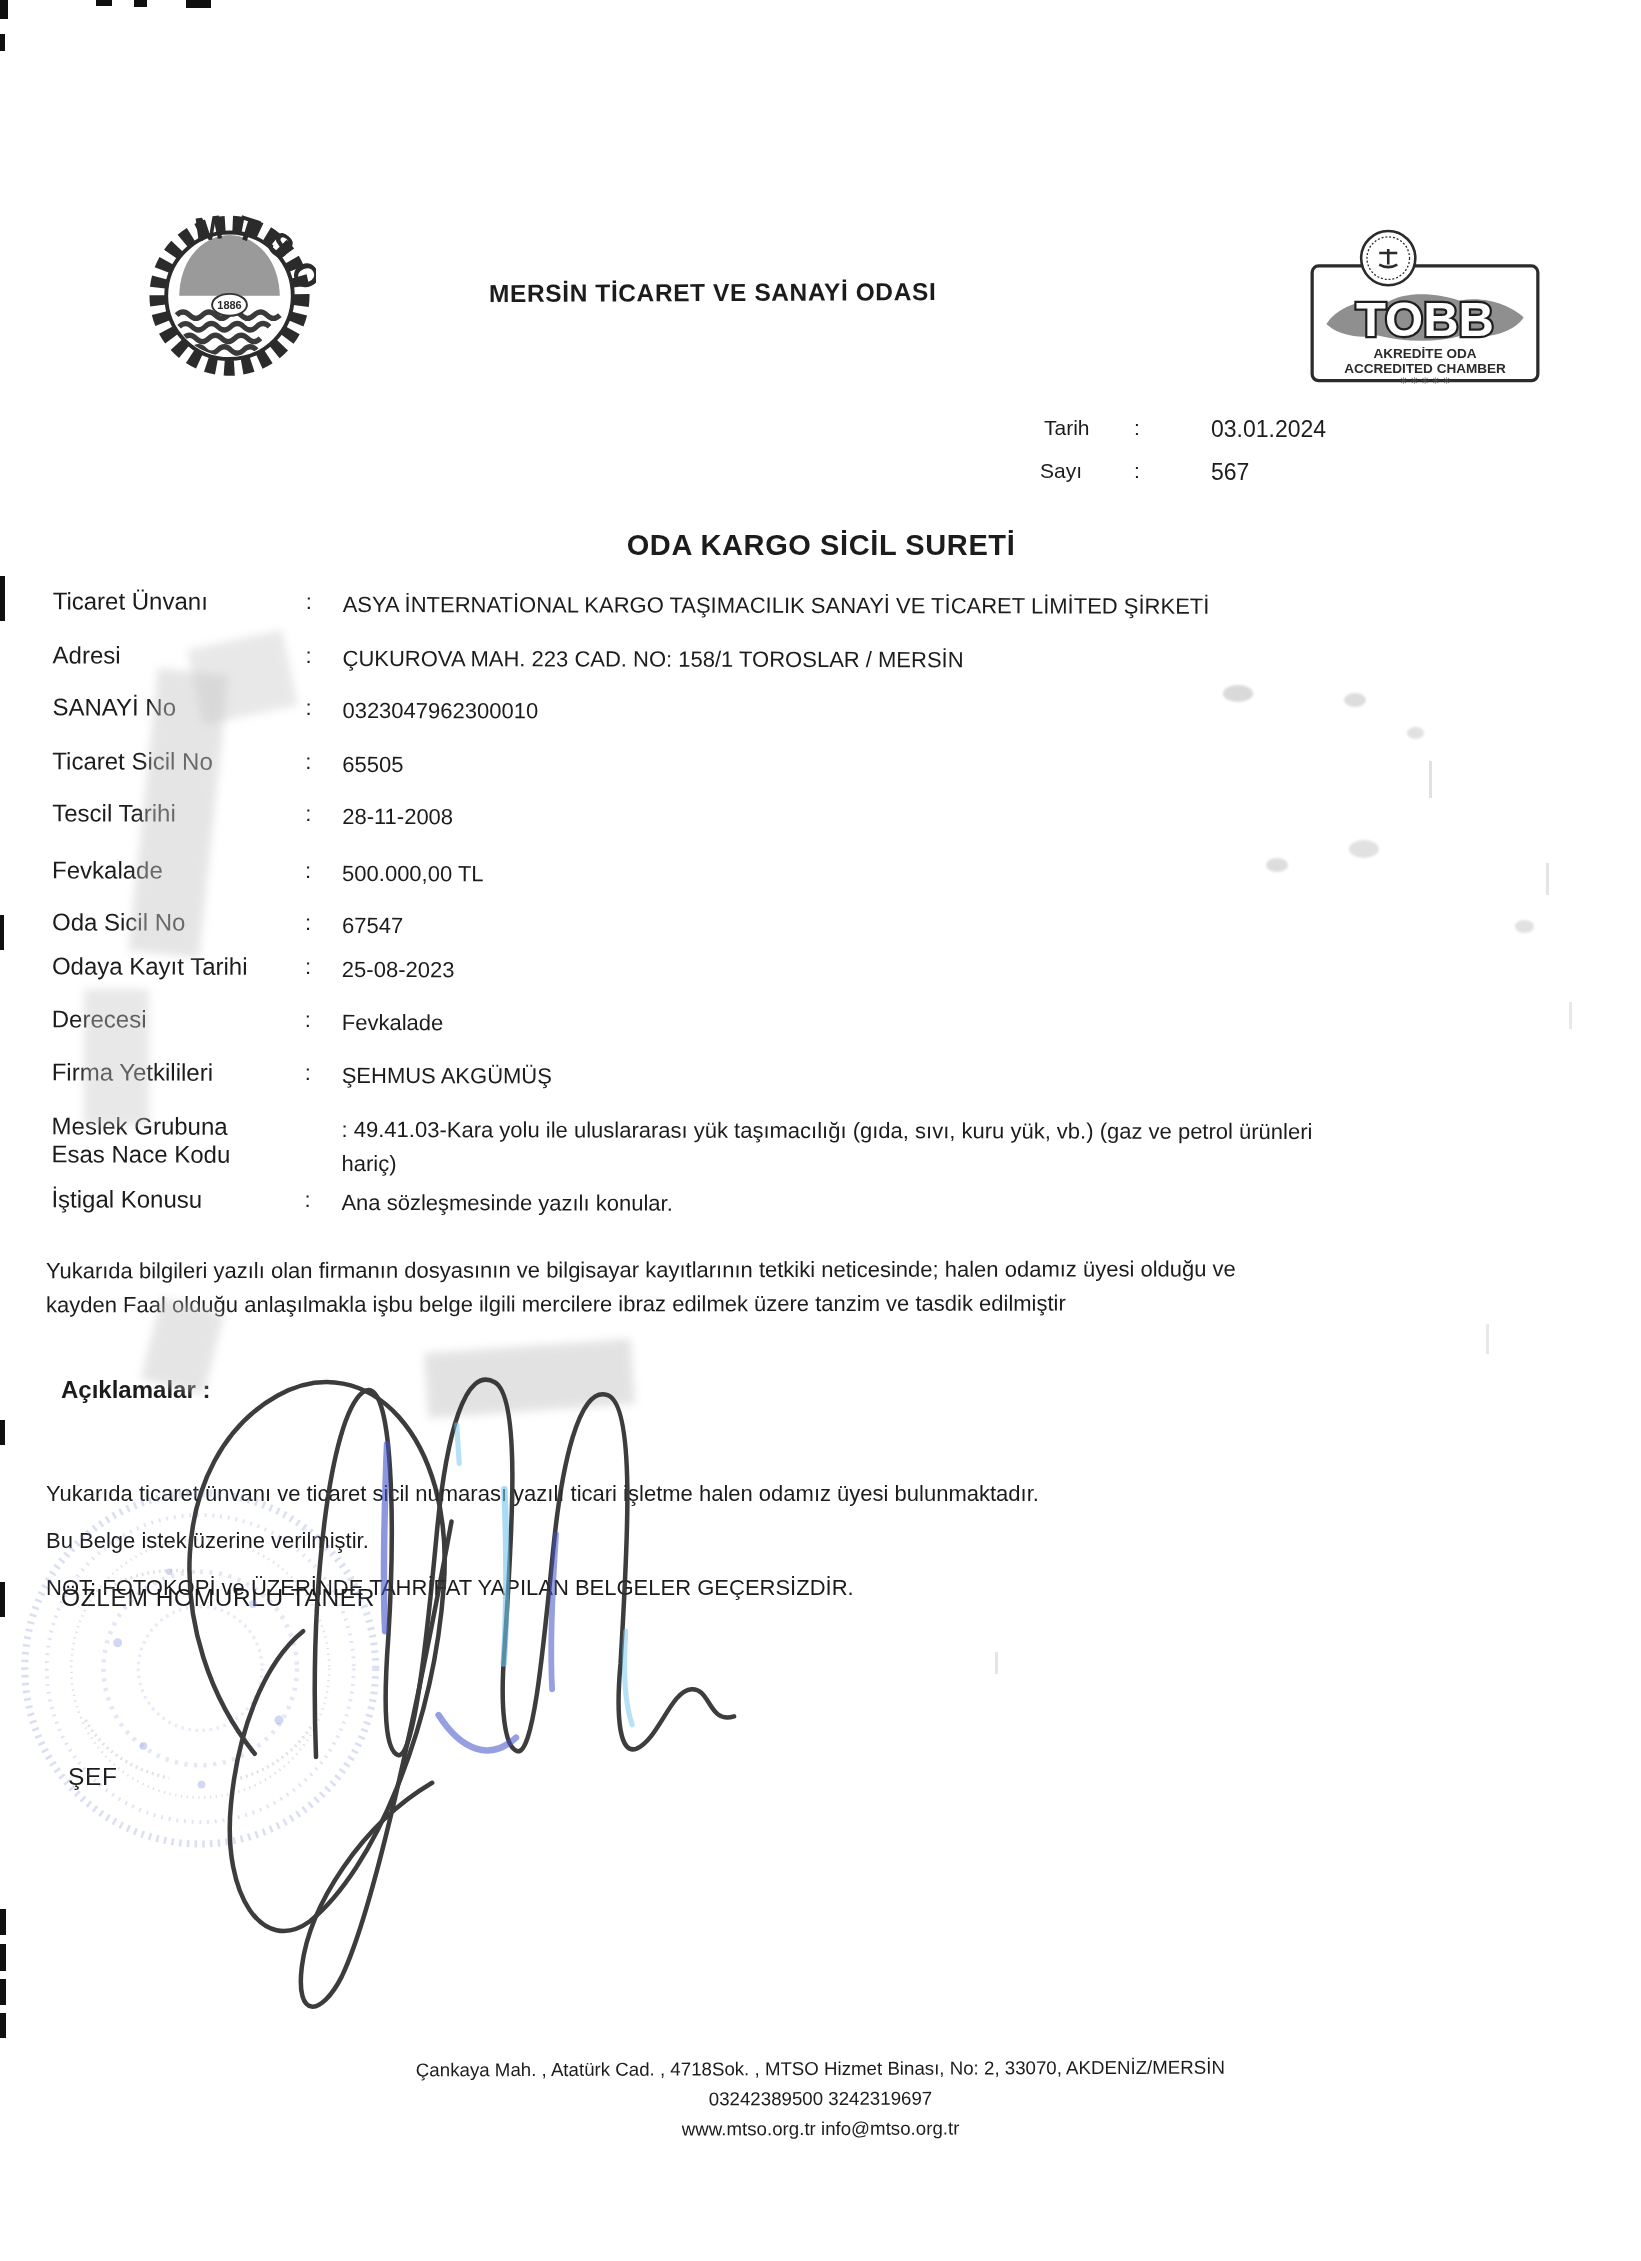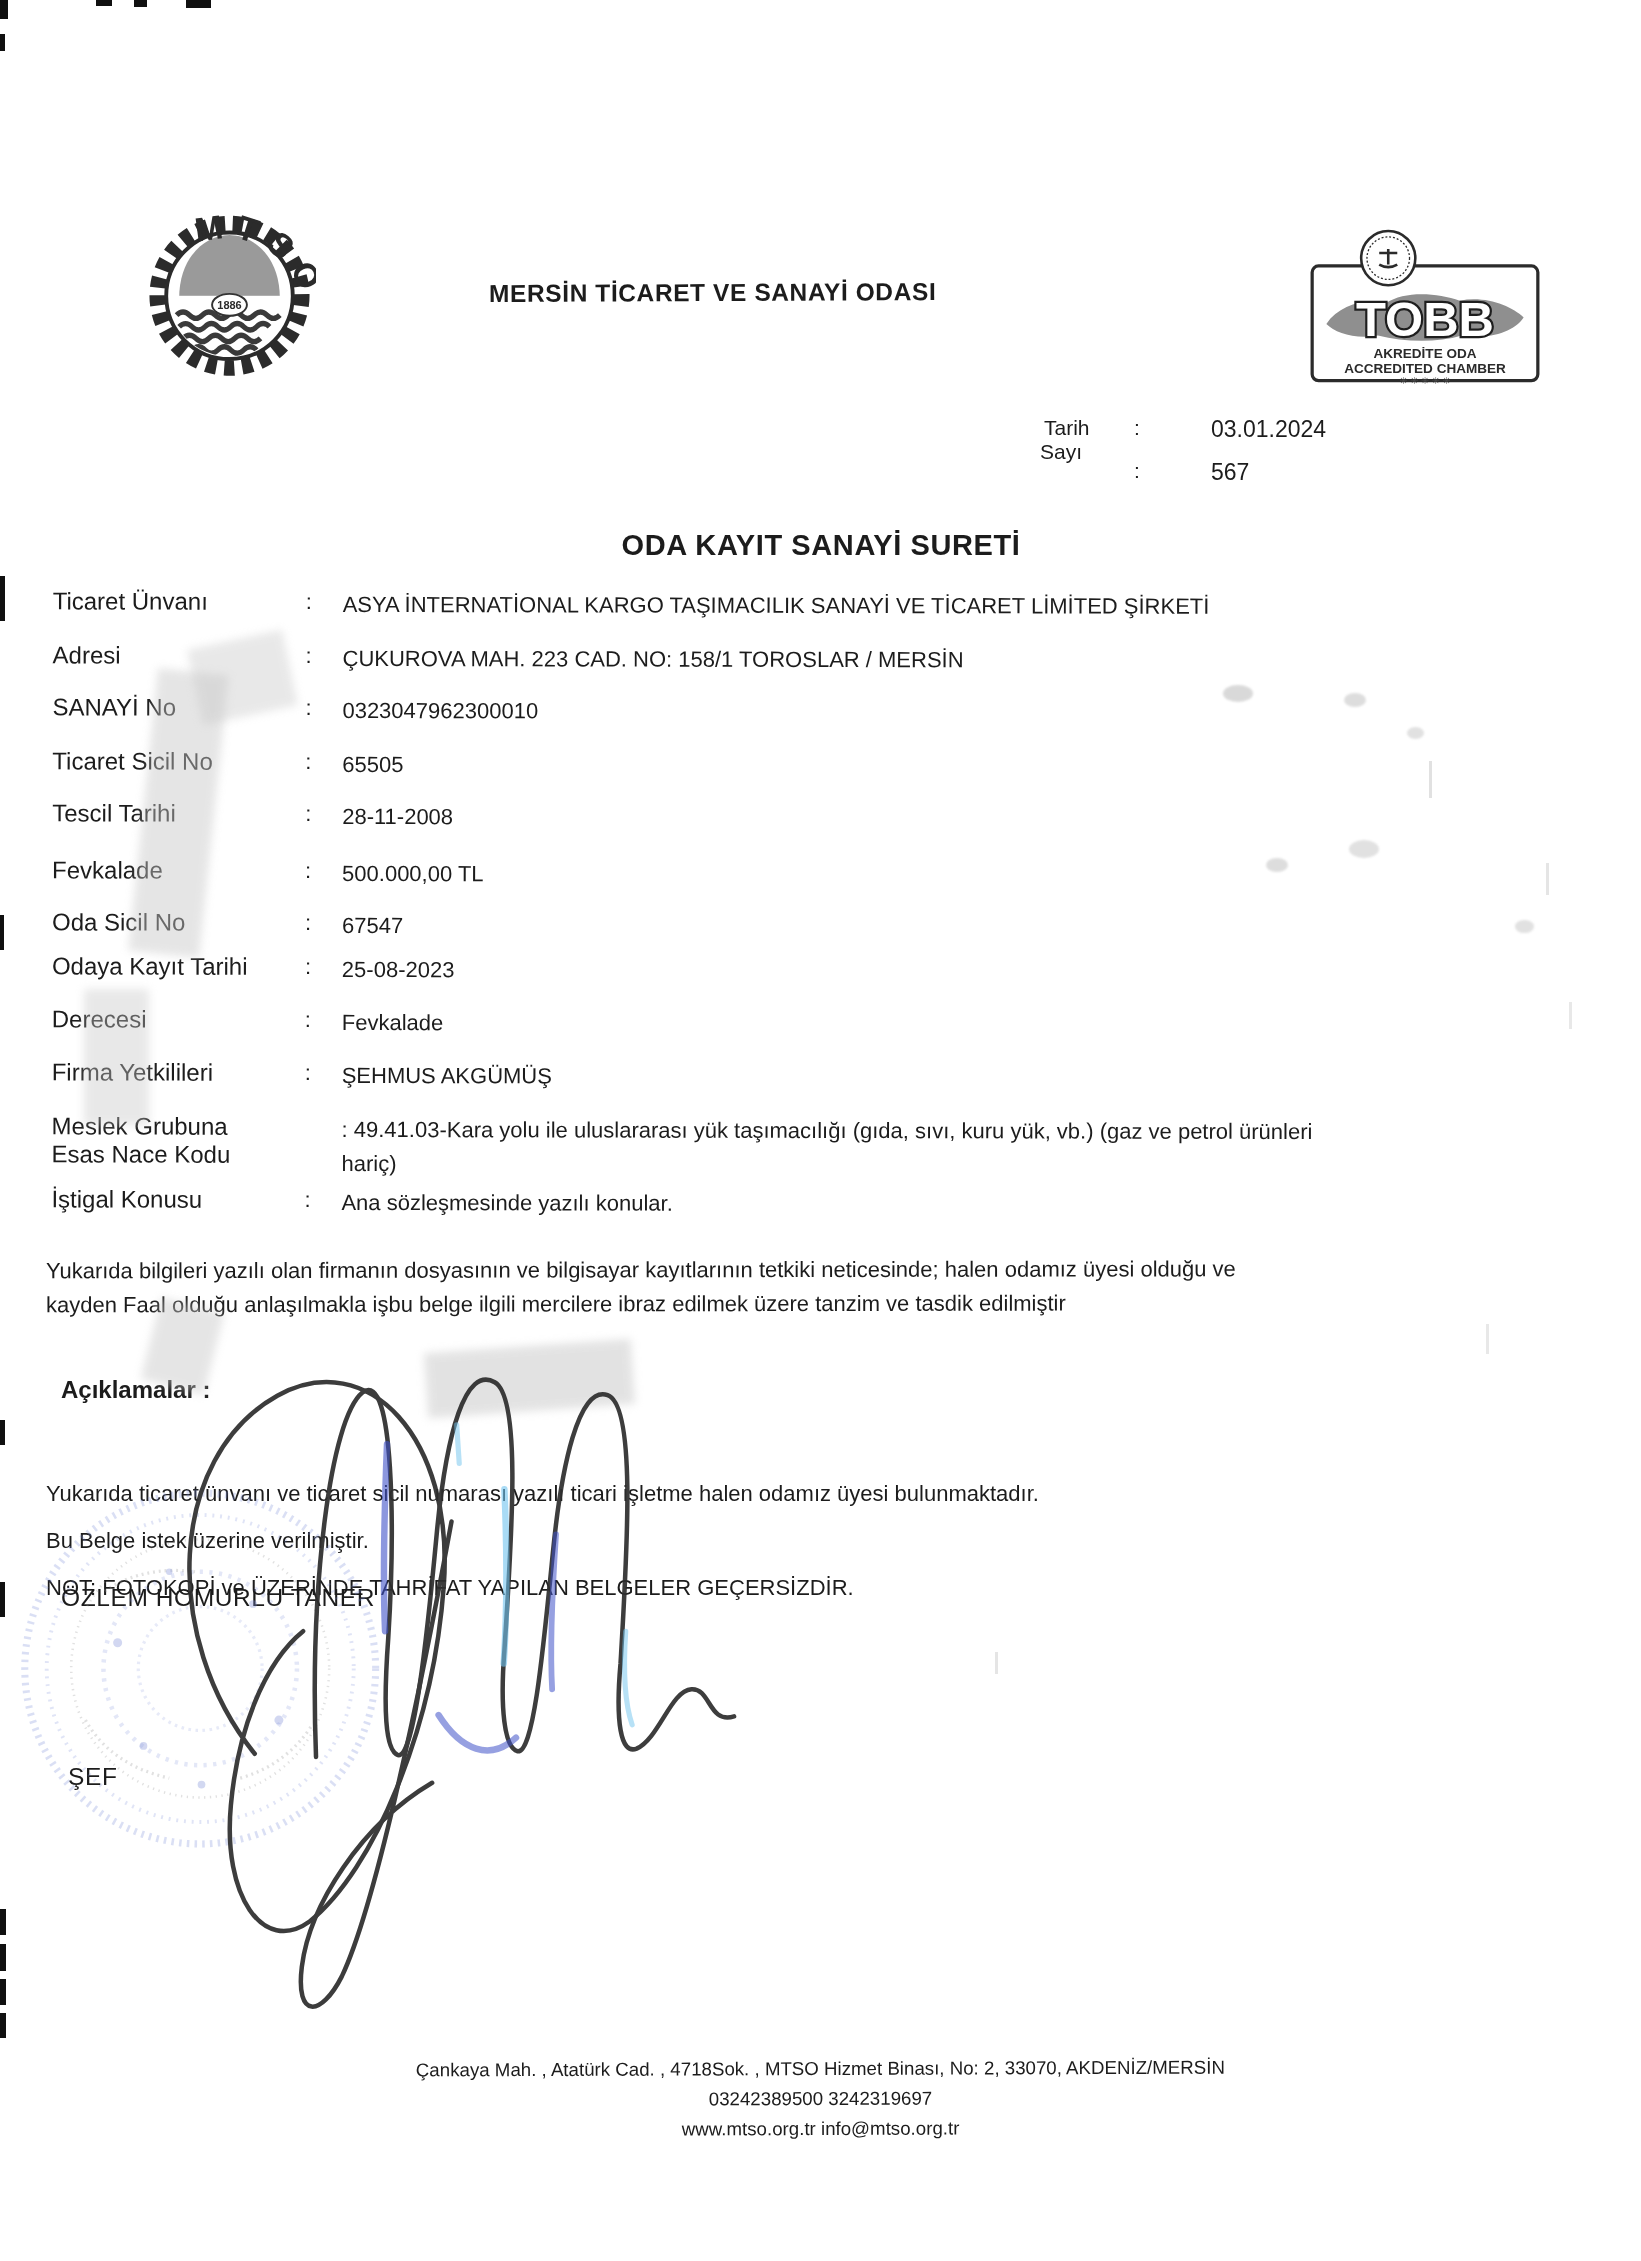--- a/index.html
+++ b/index.html
@@ -128,25 +128,25 @@
     <path d="M 30 150 C 50 120, 92 110, 122 118 C 152 98, 202 102, 237 114 C 277 106, 317 122, 336 140 C 320 164, 280 174, 240 168 C 200 180, 150 178, 110 168 C 74 174, 44 164, 30 150 Z" fill="#8f8f8f"></path>
     <text x="183" y="168" text-anchor="middle" font-size="76" font-weight="bold" fill="#ffffff" stroke="#1e1e1e" stroke-width="7" paint-order="stroke">TOBB</text>
     <text x="183" y="203" text-anchor="middle" font-size="21" font-weight="bold" fill="#2b2b2b">AKREDİTE ODA</text>
     <text x="183" y="226" text-anchor="middle" font-size="21" font-weight="bold" fill="#2b2b2b">ACCREDITED CHAMBER</text>
     <text x="183" y="243" text-anchor="middle" font-size="15" fill="#4a4a4a">✳  ✳  ✳  ✳  ✳</text>
   </svg>
 
   <div class="abs meta-label" style="left:1044px;top:416px;text-align:right;">Tarih</div>
   <div class="abs meta-colon" style="left:1134px;top:416px;">:</div>
   <div class="abs meta-value" style="left:1211px;top:416px;">03.01.2024</div>
-  <div class="abs meta-label" style="left:1040px;top:440px;">Sayı</div>
+  <div class="abs meta-label" style="left:1040px;top:459px;">Sayı</div>
   <div class="abs meta-colon" style="left:1134px;top:459px;">:</div>
   <div class="abs meta-value" style="left:1211px;top:459px;">567</div>
 
-  <div class="abs doc-title">ODA KAYIT SANAYİ SURETİ</div>
+  <div class="abs doc-title">ODA KARGO SİCİL SURETİ</div>
 
   <div class="abs fields">
     <div class="frow" style="top:5.2px;">
       <span class="flabel">Ticaret Ünvanı</span>
       <span class="fcolon">:</span>
       <span class="fvalue">ASYA İNTERNATİONAL KARGO TAŞIMACILIK SANAYİ VE TİCARET LİMİTED ŞİRKETİ</span>
     </div>
     <div class="frow" style="top:59px;">
       <span class="flabel">Adresi</span>
       <span class="fcolon">:</span>

